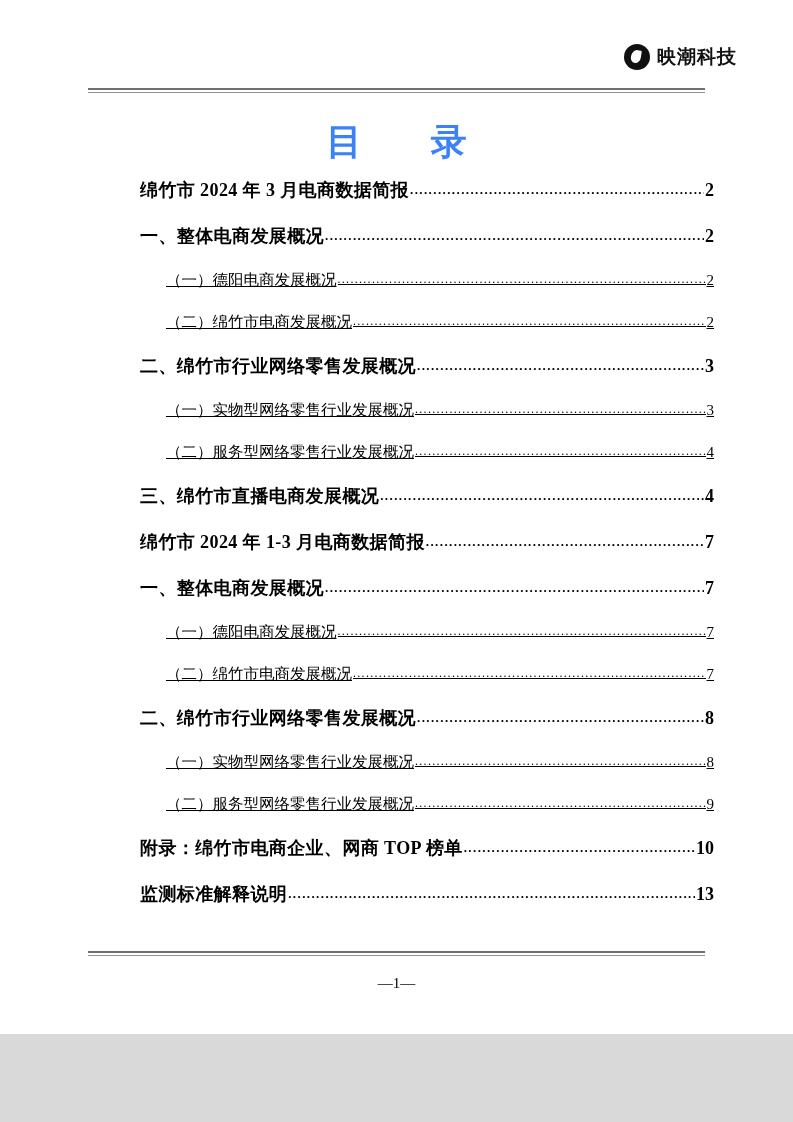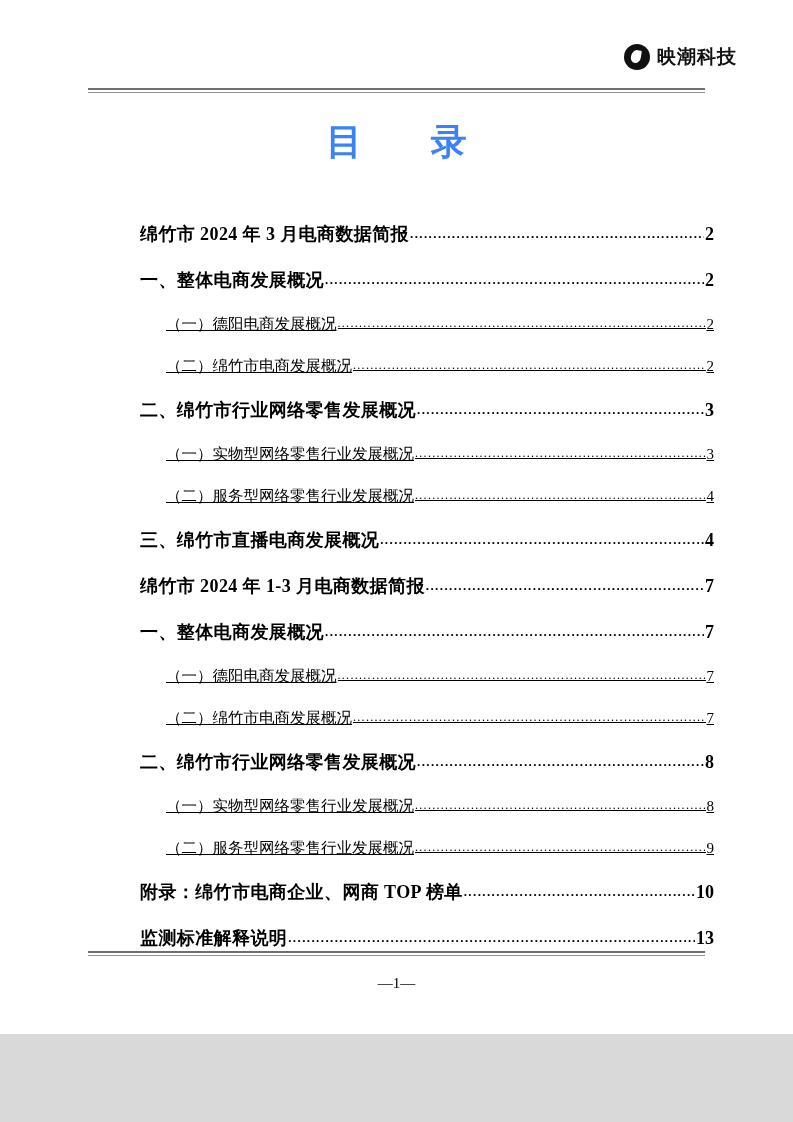--- a/index.html
+++ b/index.html
@@ -90,21 +90,20 @@
     width: 574px;
   }
   .toc-row {
     display: flex;
     align-items: baseline;
     white-space: nowrap;
     color: #000000;
   }
   .toc-label {
     flex: none;
-    margin-top: 44px;
   }
   .toc-dots {
     flex: 1 1 auto;
     overflow: hidden;
     white-space: nowrap;
     margin: 0 1px;
     font-size: 13px;
     letter-spacing: 1.4px;
     color: #000000;
     line-height: 1;

